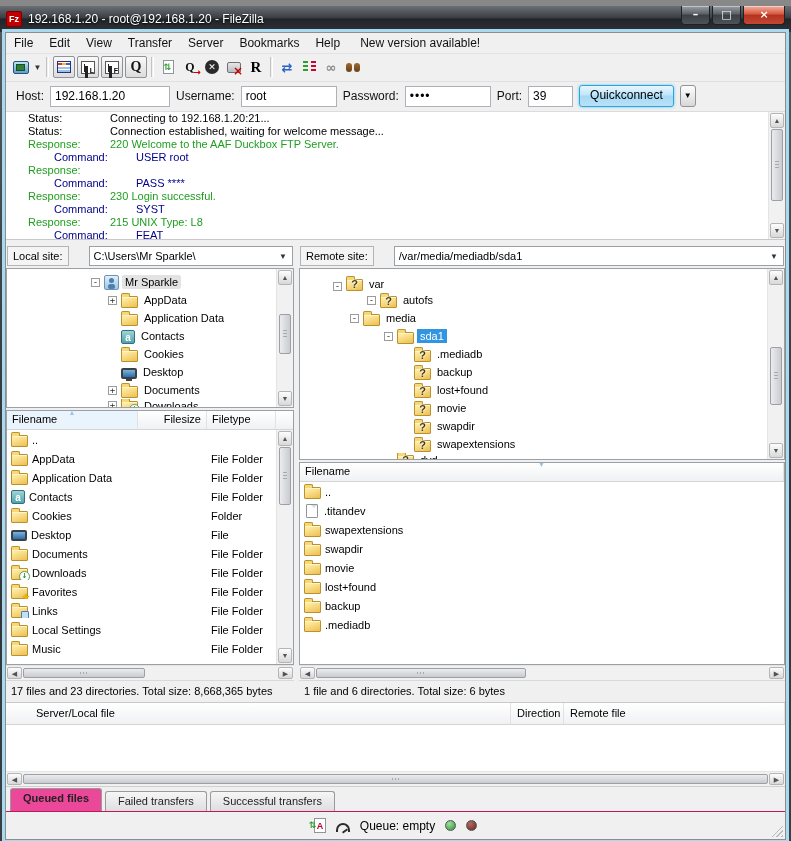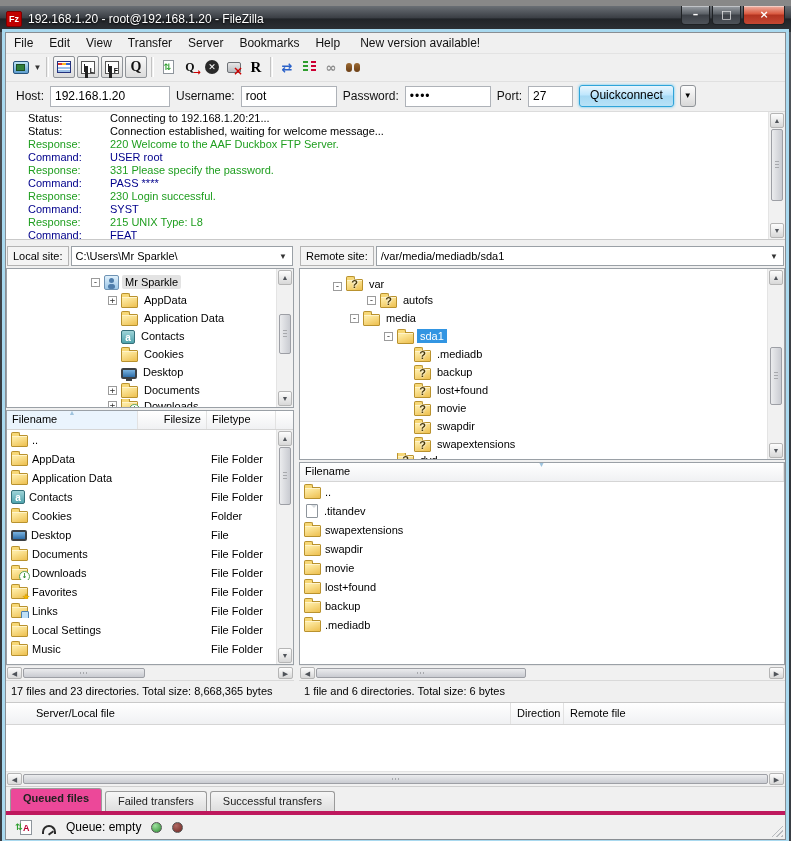--- a/index.html
+++ b/index.html
@@ -64,21 +64,21 @@
      background:linear-gradient(#eaf6fd,#bee6fd 45%,#a6d9f4 50%,#b8e2f7);box-shadow:0 0 3px #59c2ef;}
   .qcaret{width:16px;height:22px;border:1px solid #8f9398;border-radius:3px;background:linear-gradient(#fdfdfd,#d8d8d8);
      font-size:8px;text-align:center;line-height:20px;flex:none;}
   
   .log{height:129px;background:#fff;position:relative;overflow:hidden;border-bottom:1px solid #c9c9c9;}
   .logline{display:flex;height:13px;font-size:11px;white-space:nowrap;}
   .logline .k{width:104px;flex:none;padding-left:22px;}
   .logline .t{flex:1;}
   .logline.status{color:#000;}
   .logline.response{color:#1f9e1f;}
-  .logline.command{color:#00008b;}
+  .logline.command{color:#00008b;padding-left:26px;}
   
   .vsb{position:absolute;top:0;bottom:0;right:0;width:17px;background:#f1f1f1;border-left:1px solid #e4e4e4;}
   .sbarr{position:absolute;left:1px;right:1px;height:15px;background:linear-gradient(#fdfdfd,#d8d8d8);
      border:1px solid #b5b5b5;border-radius:2px;color:#50545a;font-size:7px;text-align:center;line-height:13px;}
   .sbarr.up{top:1px;} .sbarr.dn{bottom:1px;}
   .vthumb{position:absolute;left:2px;right:2px;border-radius:2px;background:linear-gradient(90deg,#ebecee,#c9cbd1);border:1px solid #9d9fa5;}
   .vthumb::after{content:"";position:absolute;left:3px;right:3px;top:50%;margin-top:-4px;height:8px;
      background:repeating-linear-gradient(#a7a9ad 0 1px,transparent 1px 3px);}
   .hsb{height:15px;background:#f1f1f1;position:relative;border-top:1px solid #e4e4e4;flex:none;}
   .hsbarr{position:absolute;top:1px;bottom:1px;width:15px;background:linear-gradient(#fdfdfd,#d8d8d8);
@@ -87,21 +87,21 @@
   .hthumb{position:absolute;top:2px;bottom:2px;border-radius:2px;background:linear-gradient(#ebecee,#c9cbd1);border:1px solid #9d9fa5;}
   .hthumb::after{content:"";position:absolute;top:3px;bottom:3px;left:50%;margin-left:-4px;width:8px;
      background:repeating-linear-gradient(90deg,#a7a9ad 0 1px,transparent 1px 3px);}
   
   .hsplit{height:4px;background:#f0f0f0;flex:none;}
   .panes{height:458px;display:flex;flex:none;}
   .pane{display:flex;flex-direction:column;background:#f0f0f0;}
   .pane.local{width:288px;}
   .vsplitter{width:5px;background:#f0f0f0;flex:none;}
   .pane.remote{flex:1;}
-  .sitebar{height:24px;display:flex;align-items:center;gap:2px;padding:1px 1px;flex:none;font-size:11px;}
+  .sitebar{height:24px;display:flex;align-items:center;gap:20px;padding:1px 1px;flex:none;font-size:11px;}
   .sitelabel{border:1px solid #b4b4b4;background:#f4f4f4;padding:3px 5px;flex:none;}
   .sitecombo{flex:1;height:20px;background:#fff;border:1px solid #9aa0a6;display:flex;align-items:center;padding:0 4px;position:relative;}
   .sitecombo .cval{flex:1;white-space:nowrap;overflow:hidden;}
   .combocaret{width:10px;font-size:8px;color:#333;text-align:center;flex:none;}
   .treebox{position:relative;background:#fff;border:1px solid #9aa0a6;overflow:hidden;flex:none;}
   .pane.local .treebox{height:140px;}
   .pane.remote .treebox{height:192px;}
   .tsplit{height:2px;flex:none;}
   .trow{display:flex;align-items:center;height:18px;font-size:11px;white-space:nowrap;}
   .trow.partial{height:13px;overflow:hidden;}
@@ -161,22 +161,22 @@
   .q-name{width:505px;padding-left:30px;}
   .q-dir{width:53px;}
   .q-remote{flex:1;}
   .qbody{flex:1;background:#fff;}
   
   .tabs{height:25px;background:#f0f0f0;display:flex;align-items:flex-end;padding:0 4px;border-top:1px solid #cfcfcf;flex:none;}
   .tab{height:20px;padding:3px 12px 0;margin-right:3px;font-size:11px;border:1px solid #9a9a9a;border-bottom:none;
      border-radius:3px 3px 0 0;background:linear-gradient(#f6f6f6,#dedede);color:#222;white-space:nowrap;}
   .tab.active{height:23px;background:#ec4899;font-weight:bold;}
   
-  .statusbar{height:28px;background:#f0f0f0;border-top:4px solid #be185d;display:flex;align-items:center;
-     justify-content:flex-start;padding:0 14px;gap:10px;font-size:12px;flex:none;position:relative;}
+  .statusbar{height:28px;background:#f0f0f0;border-top:1px solid #be185d;display:flex;align-items:center;
+     justify-content:center;padding:0 14px;gap:10px;font-size:12px;flex:none;position:relative;}
   .sb-doc{width:12px;height:15px;background:#fff;border:1px solid #8e959c;position:relative;}
   .sb-doc::after{content:"A";position:absolute;left:2px;top:1px;font:bold 9px/12px "Liberation Sans",sans-serif;color:#b03;}
   .sb-doc::before{content:"⇅";position:absolute;left:-6px;top:1px;font-size:9px;color:#2f9e2f;font-weight:bold;}
   .sb-gauge{width:14px;height:9px;border:2px solid #2b2b2b;border-bottom:none;border-radius:8px 8px 0 0;position:relative;margin-top:4px;}
   .sb-gauge::after{content:"";position:absolute;left:4px;bottom:0;width:6px;height:2px;background:#2b2b2b;transform:rotate(-35deg);}
   .light{width:11px;height:11px;border-radius:50%;border:1px solid #555;}
   .light.green{background:radial-gradient(circle at 35% 30%,#9fe09f,#2f8f33);}
   .light.red{background:radial-gradient(circle at 35% 30%,#b06a64,#6d2420);}
   .grip{position:absolute;right:2px;bottom:2px;width:12px;height:12px;
      background:linear-gradient(135deg,transparent 50%,#b9bcc0 50% 56%,transparent 56% 70%,#b9bcc0 70% 76%,transparent 76% 90%,#b9bcc0 90% 96%,transparent 96%);}
@@ -268,21 +268,21 @@
       </div>
 
     <div class="quickbar">
       <span class="qlabel">Host:</span>
       <span class="qinput" style="width:120px;">192.168.1.20</span>
       <span class="qlabel">Username:</span>
       <span class="qinput" style="width:96px;">root</span>
       <span class="qlabel">Password:</span>
       <span class="qinput" style="width:86px;letter-spacing:1px;">••••</span>
       <span class="qlabel">Port:</span>
-      <span class="qinput" style="width:45px;">27</span>
+      <span class="qinput" style="width:45px;">39</span>
       <span class="qbtn">Quickconnect</span>
       <span class="qcaret">▼</span>
     </div>
 
     <div class="log">
       <div style="padding-right:17px;">
 
           <div class="logline status">
             <span class="k">Status:</span>
             <span class="t">Connecting to 192.168.1.20:21...</span>
@@ -298,21 +298,20 @@
             <span class="t">220 Welcome to the AAF Duckbox FTP Server.</span>
           </div>
 
           <div class="logline command">
             <span class="k">Command:</span>
             <span class="t">USER root</span>
           </div>
 
           <div class="logline response">
             <span class="k">Response:</span>
-            <span class="t">331 Please specify the password.</span>
           </div>
 
           <div class="logline command">
             <span class="k">Command:</span>
             <span class="t">PASS ****</span>
           </div>
 
           <div class="logline response">
             <span class="k">Response:</span>
             <span class="t">230 Login successful.</span>

